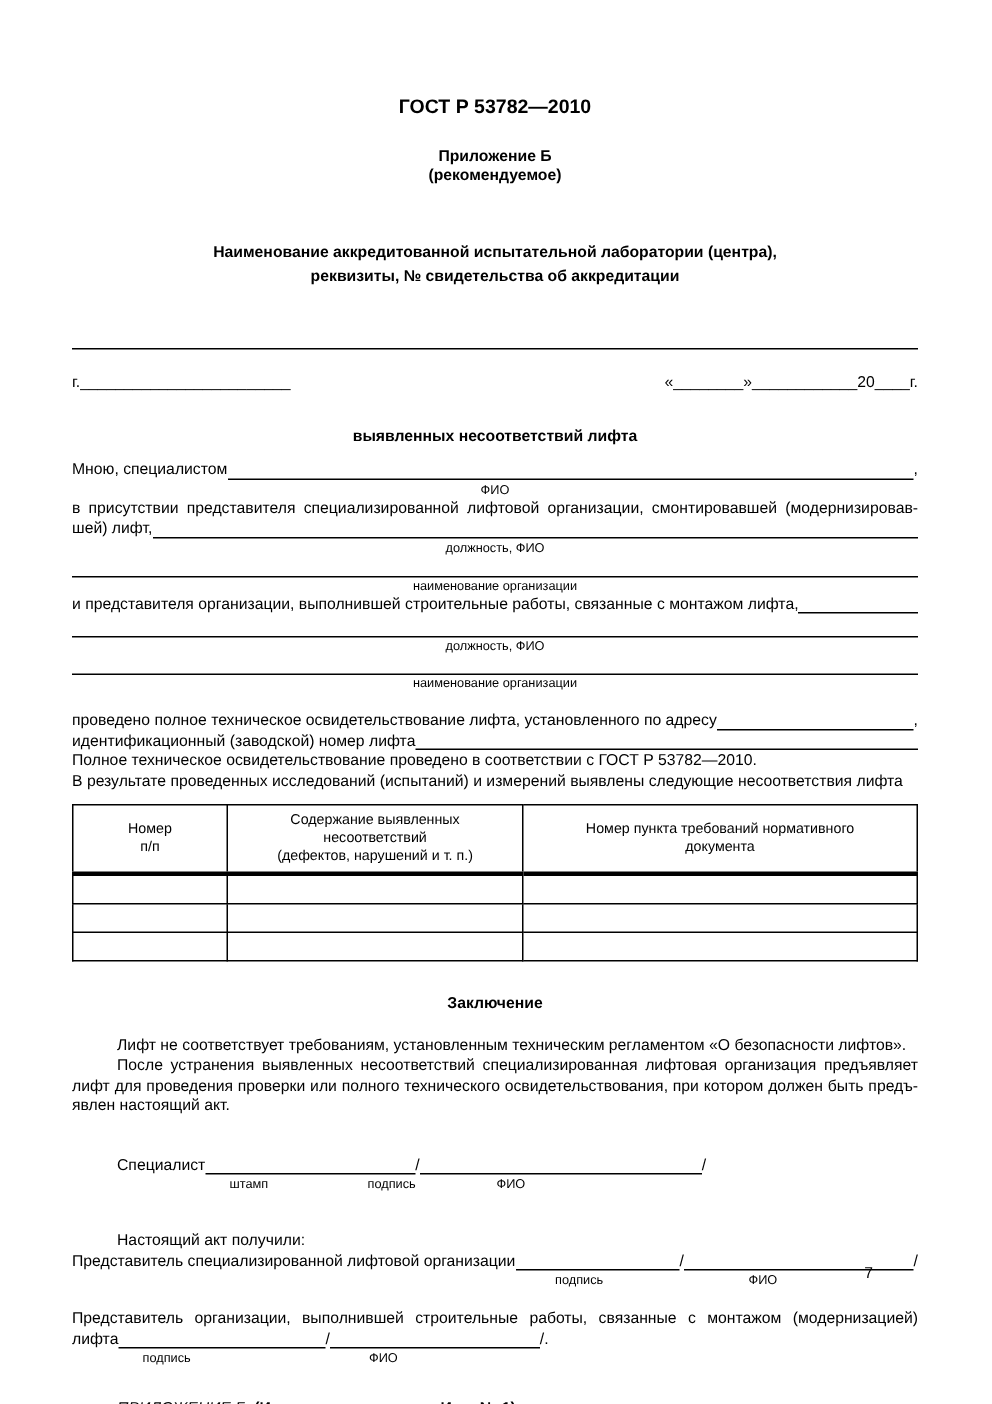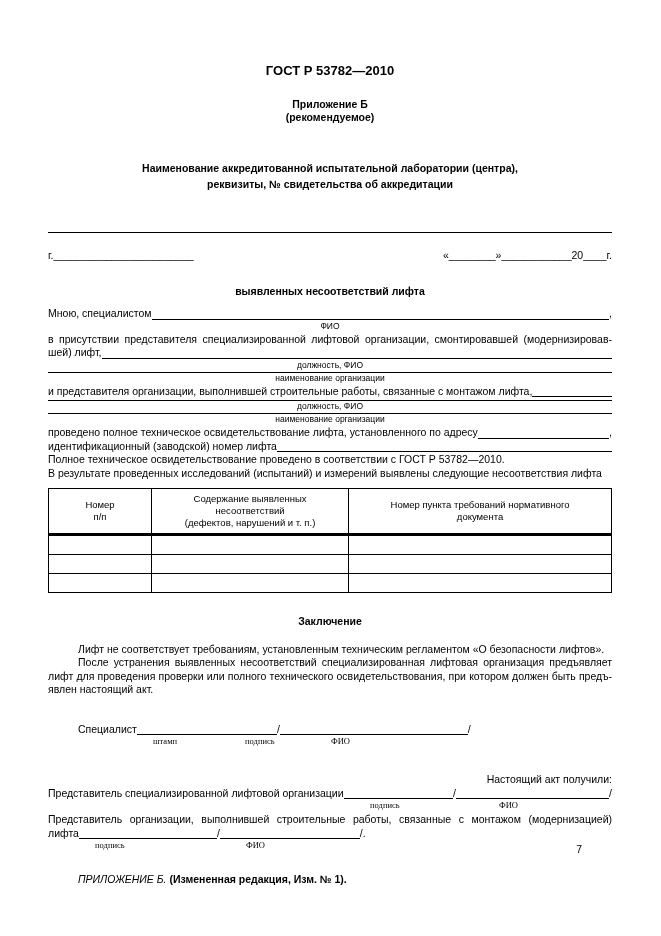--- a/index.html
+++ b/index.html
@@ -29,26 +29,26 @@
 
   .act-title { margin-top:22px; font-weight:bold; text-align:center; line-height:15px; }
 
   .fline { display:flex; align-items:baseline; }
   .fline .txt { white-space:nowrap; }
   .fill { flex:1 1 auto; border-bottom:1px solid #000; height:10px; align-self:flex-end; margin-bottom:1px; }
   .fill-fixed { flex:0 0 auto; border-bottom:1px solid #000; height:10px; align-self:flex-end; margin-bottom:1px; }
 
   .cap { font-size:8.5px; line-height:10px; text-align:center; }
   .caprow { position:relative; height:11px; font-size:8.5px; line-height:10px; }
-  .caprow span { position:absolute; top:0;font-family:Liberation Serif, serif; }
+  .caprow span { position:absolute; top:0; }
 
   .jl { text-align:justify; text-align-last:justify; }
 
-  .mt2 { margin-top:2px;text-align:right; }
-  .mt8 { margin-top:8px; } .mt10 { margin-top:2px; } .mt14 { margin-top:14px; }
+  .mt2 { margin-top:2px; }
+  .mt8 { margin-top:8px; } .mt10 { margin-top:14px; } .mt14 { margin-top:14px; }
 
   table.defects {
     margin-top:8px; width:100%;
     border-collapse:collapse;
     border:1.5px solid #000;
   }
   table.defects th, table.defects td { border:1px solid #000; }
   table.defects th {
     font-weight:normal; font-size:9.5px; line-height:12px;
     padding:4px 6px; text-align:center; vertical-align:middle;

